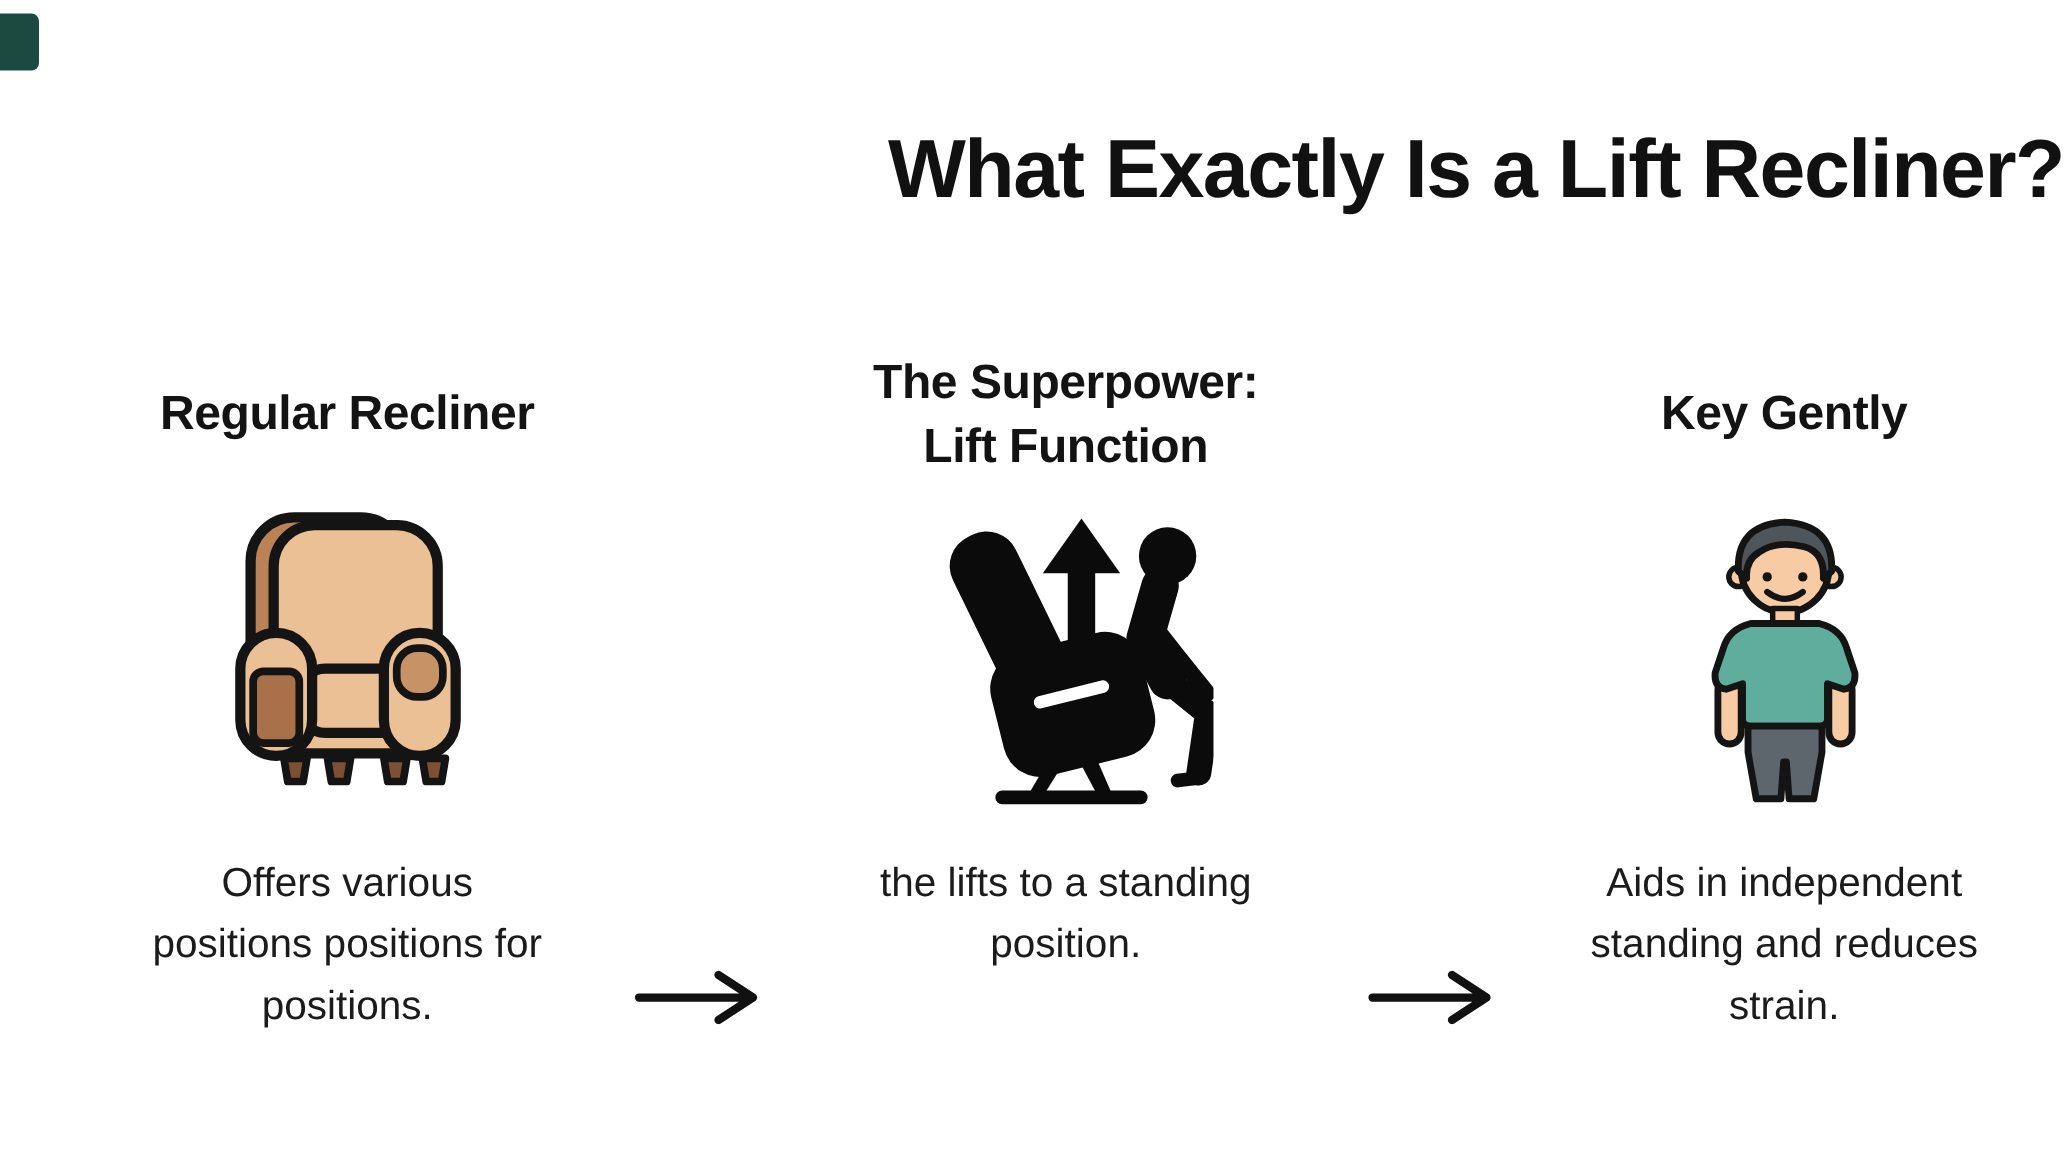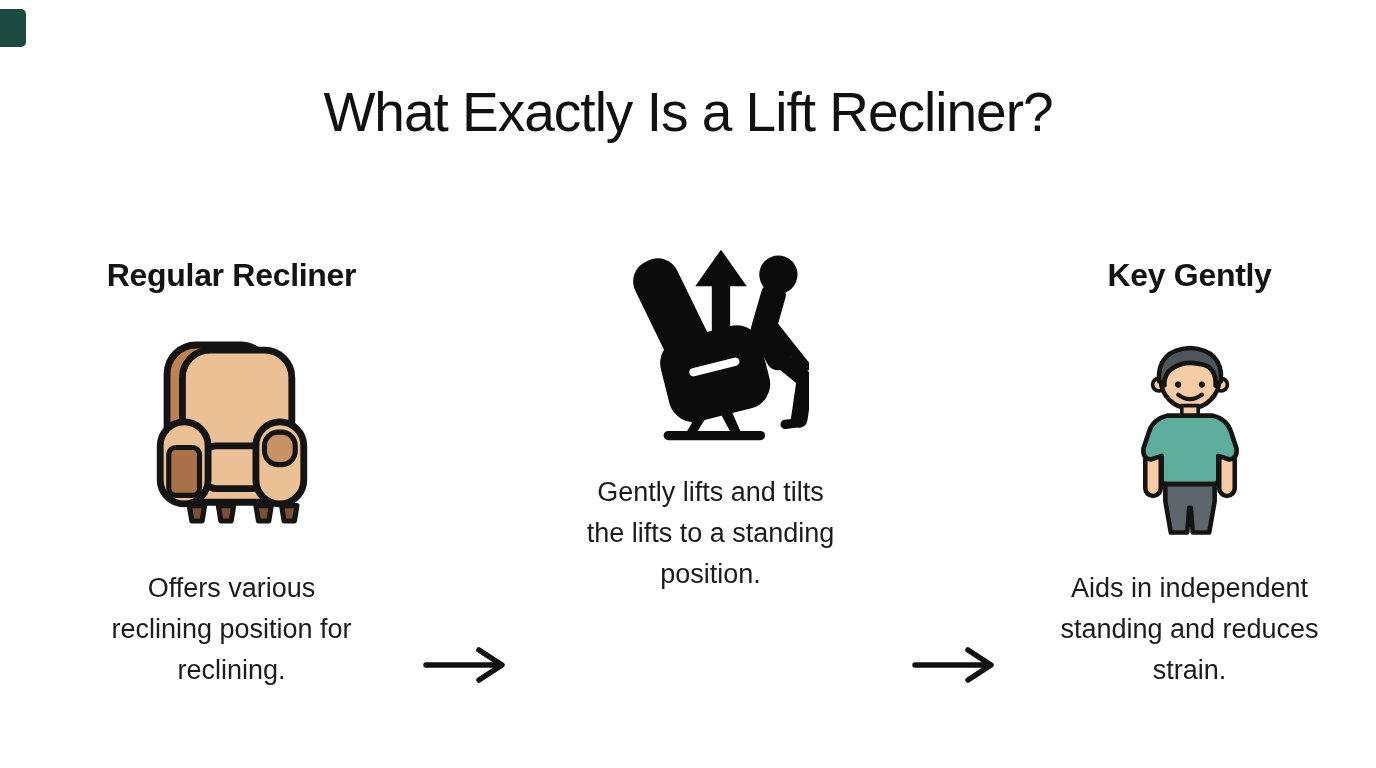--- a/index.html
+++ b/index.html
@@ -12,24 +12,24 @@
     position: relative;
   }
   .corner-mark {
     position: absolute; left: 0; top: 9px;
     width: 26px; height: 38px;
     background: #1c4a41;
     border-radius: 0 5px 5px 0;
   }
   .title {
     margin-top: 82px;
-    text-align: center;
+    text-align: right;
     font-size: 55px;
     line-height: 1.12;
-    font-weight: normal;
+    font-weight: bold;
     letter-spacing: -1px;
     color: #111111;
   }
   .row {
     display: flex;
     justify-content: center;
     align-items: flex-start;
     margin-top: 84px;
     padding-left: 45px;
   }
@@ -103,32 +103,36 @@
           <path d="M168 198 h18 l-3 18 h-12 Z" fill="#7b5033" stroke-width="6"></path>
           <rect x="26" y="100" width="56" height="96" rx="28" fill="#ecc095"></rect>
           <rect x="36" y="130" width="36" height="56" rx="8" fill="#a9714a" stroke-width="6"></rect>
           <rect x="138" y="100" width="56" height="96" rx="28" fill="#ecc095"></rect>
           <rect x="148" y="112" width="36" height="38" rx="16" fill="#c79266" stroke-width="6"></rect>
         </g>
       </svg>
     </div>
     <div class="desc">
       <span>Offers various</span>
-      <span>reclining position for</span>
-      <span>reclining.</span>
+      <span>positions positions for</span>
+      <span>positions.</span>
     </div>
   </div>
 
   <div class="arrow-cell">
     <svg width="86" height="36" viewBox="0 0 86 36">
       <path d="M3 18 H76 M56 3 L79 18 L56 33" stroke="#111111" stroke-width="5.5" fill="none" stroke-linecap="round" stroke-linejoin="round"></path>
     </svg>
   </div>
 
   <div class="col middle">
+    <div class="heading-box">
+      <span>The Superpower:</span>
+      <span>Lift Function</span>
+    </div>
     <div class="icon-box">
       <svg width="196" height="208" viewBox="0 0 230 250">
         <g fill="#0b0b0b">
 
           <rect x="44" y="26" width="56" height="156" rx="26" transform="rotate(-26 72 104)"></rect>
 
           <path d="M104 208 L84 242 L94 246 L114 214 Z"></path>
           <path d="M138 210 L152 242 L142 246 L126 216 Z"></path>
           <rect x="58" y="238" width="122" height="11" rx="5.5"></rect>
 
@@ -140,21 +144,20 @@
 
           <circle cx="196" cy="50" r="23"></circle>
           <path d="M190 74 L178 116 L196 150" stroke="#0b0b0b" stroke-width="30" fill="none" stroke-linecap="round" stroke-linejoin="round"></path>
           <path d="M182 102 Q202 128 228 160" stroke="#0b0b0b" stroke-width="13" fill="none" stroke-linecap="round"></path>
           <path d="M196 150 L228 176 L221 224" stroke="#0b0b0b" stroke-width="20" fill="none" stroke-linecap="round" stroke-linejoin="round"></path>
           <path d="M221 228 L204 230" stroke="#0b0b0b" stroke-width="11" fill="none" stroke-linecap="round"></path>
         </g>
       </svg>
     </div>
     <div class="desc">
-      <span>Gently lifts and tilts</span>
       <span>the lifts to a standing</span>
       <span>position.</span>
     </div>
   </div>
 
   <div class="arrow-cell">
     <svg width="86" height="36" viewBox="0 0 86 36">
       <path d="M3 18 H76 M56 3 L79 18 L56 33" stroke="#111111" stroke-width="5.5" fill="none" stroke-linecap="round" stroke-linejoin="round"></path>
     </svg>
   </div>

